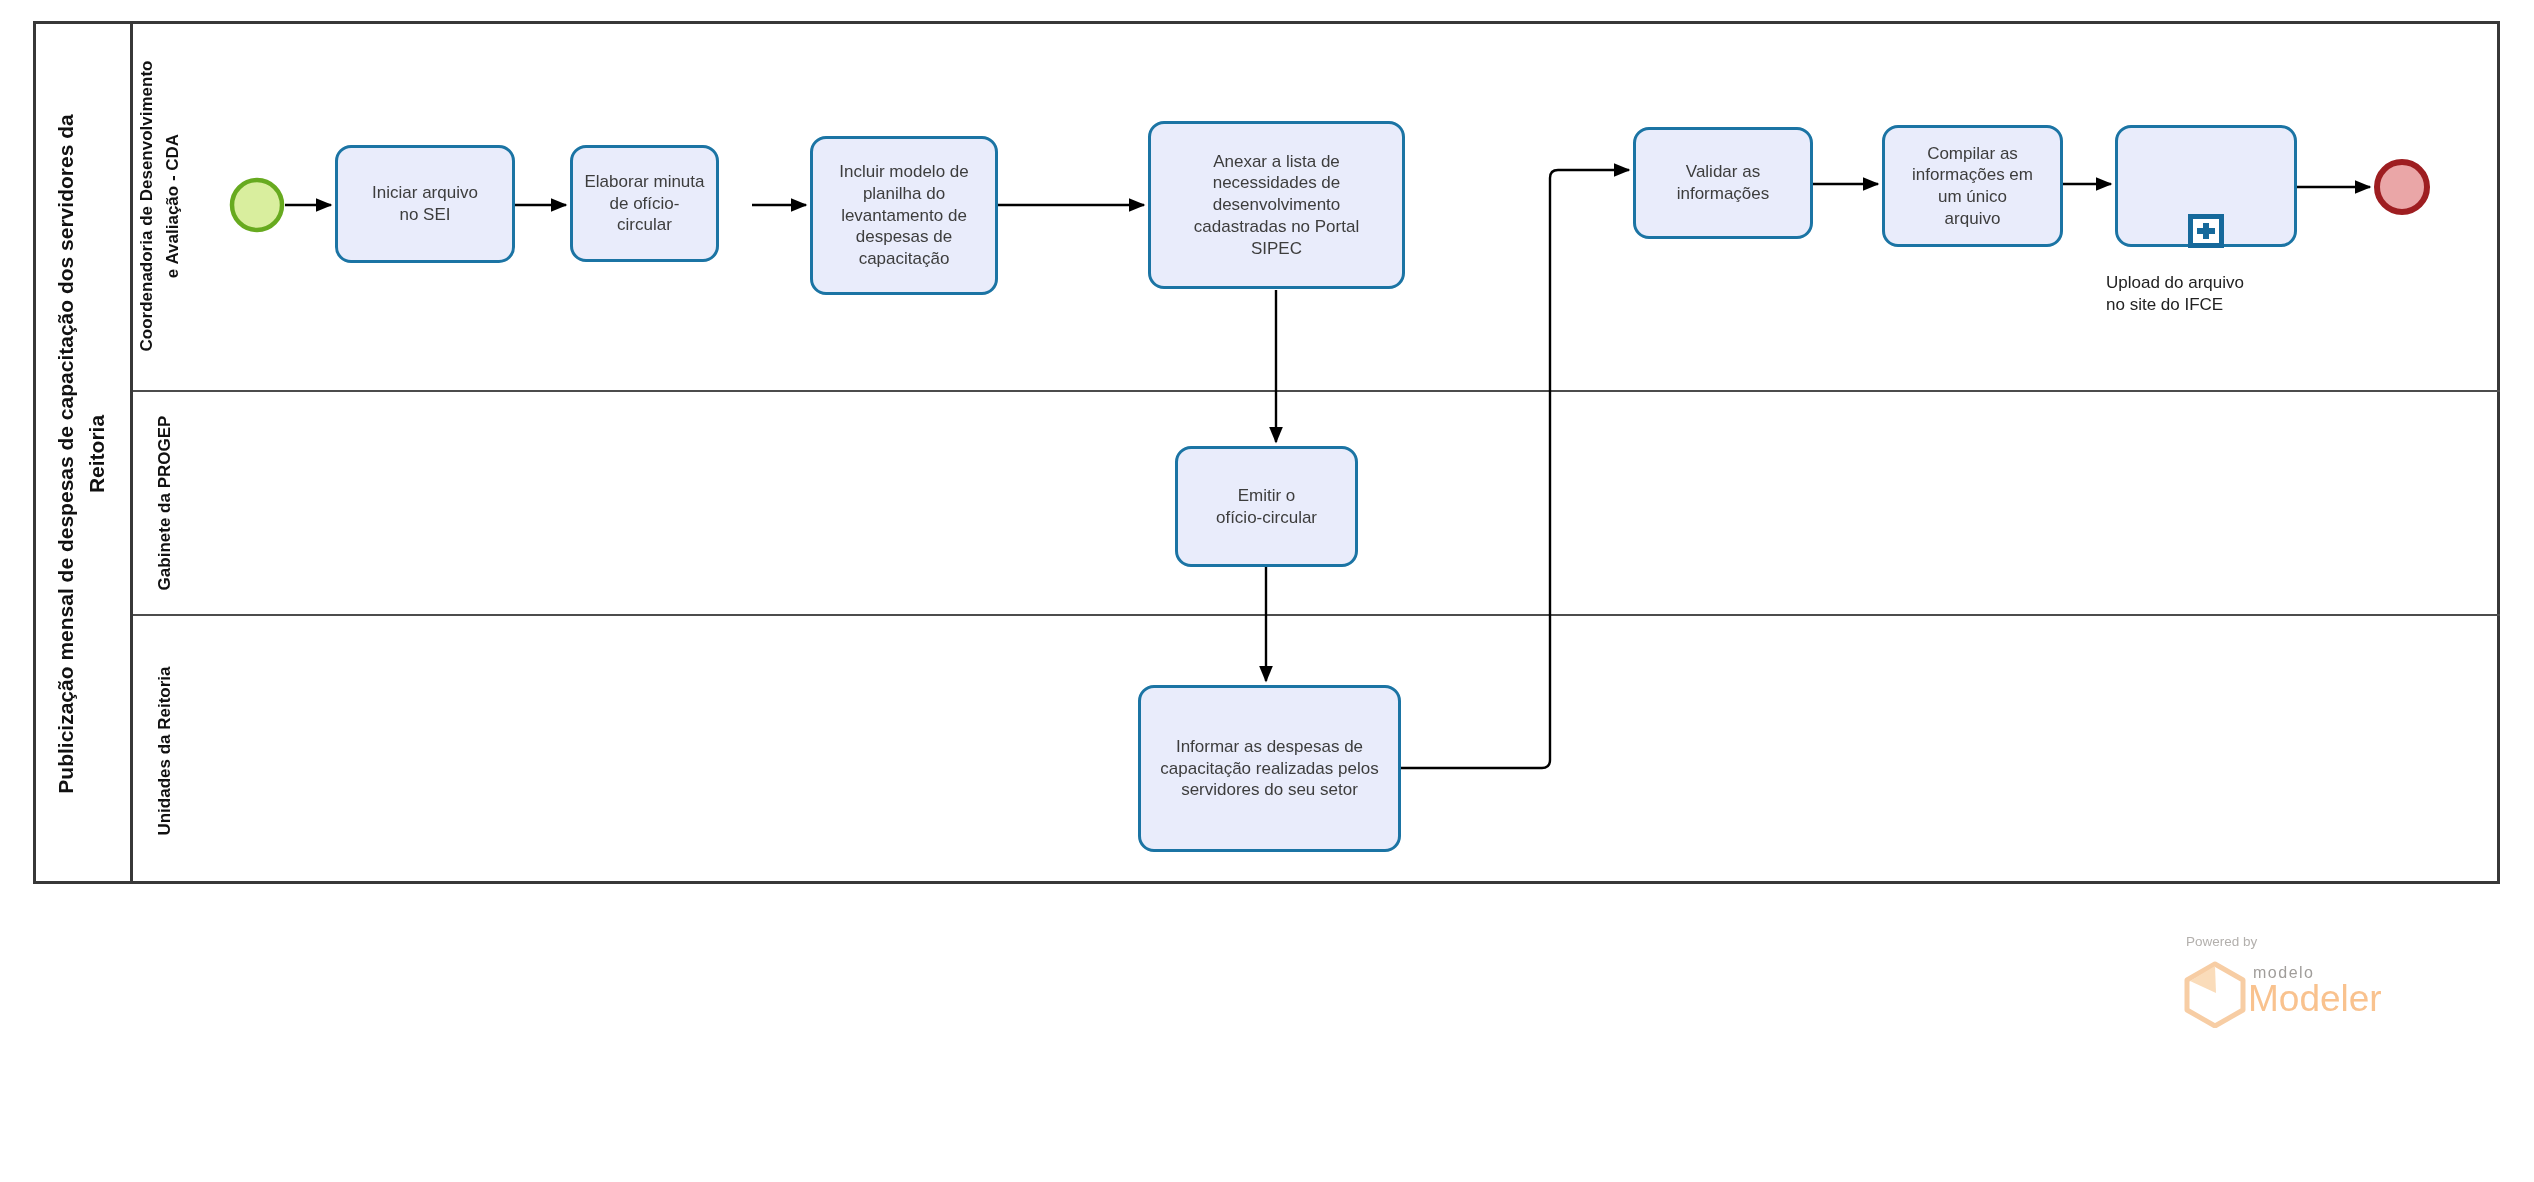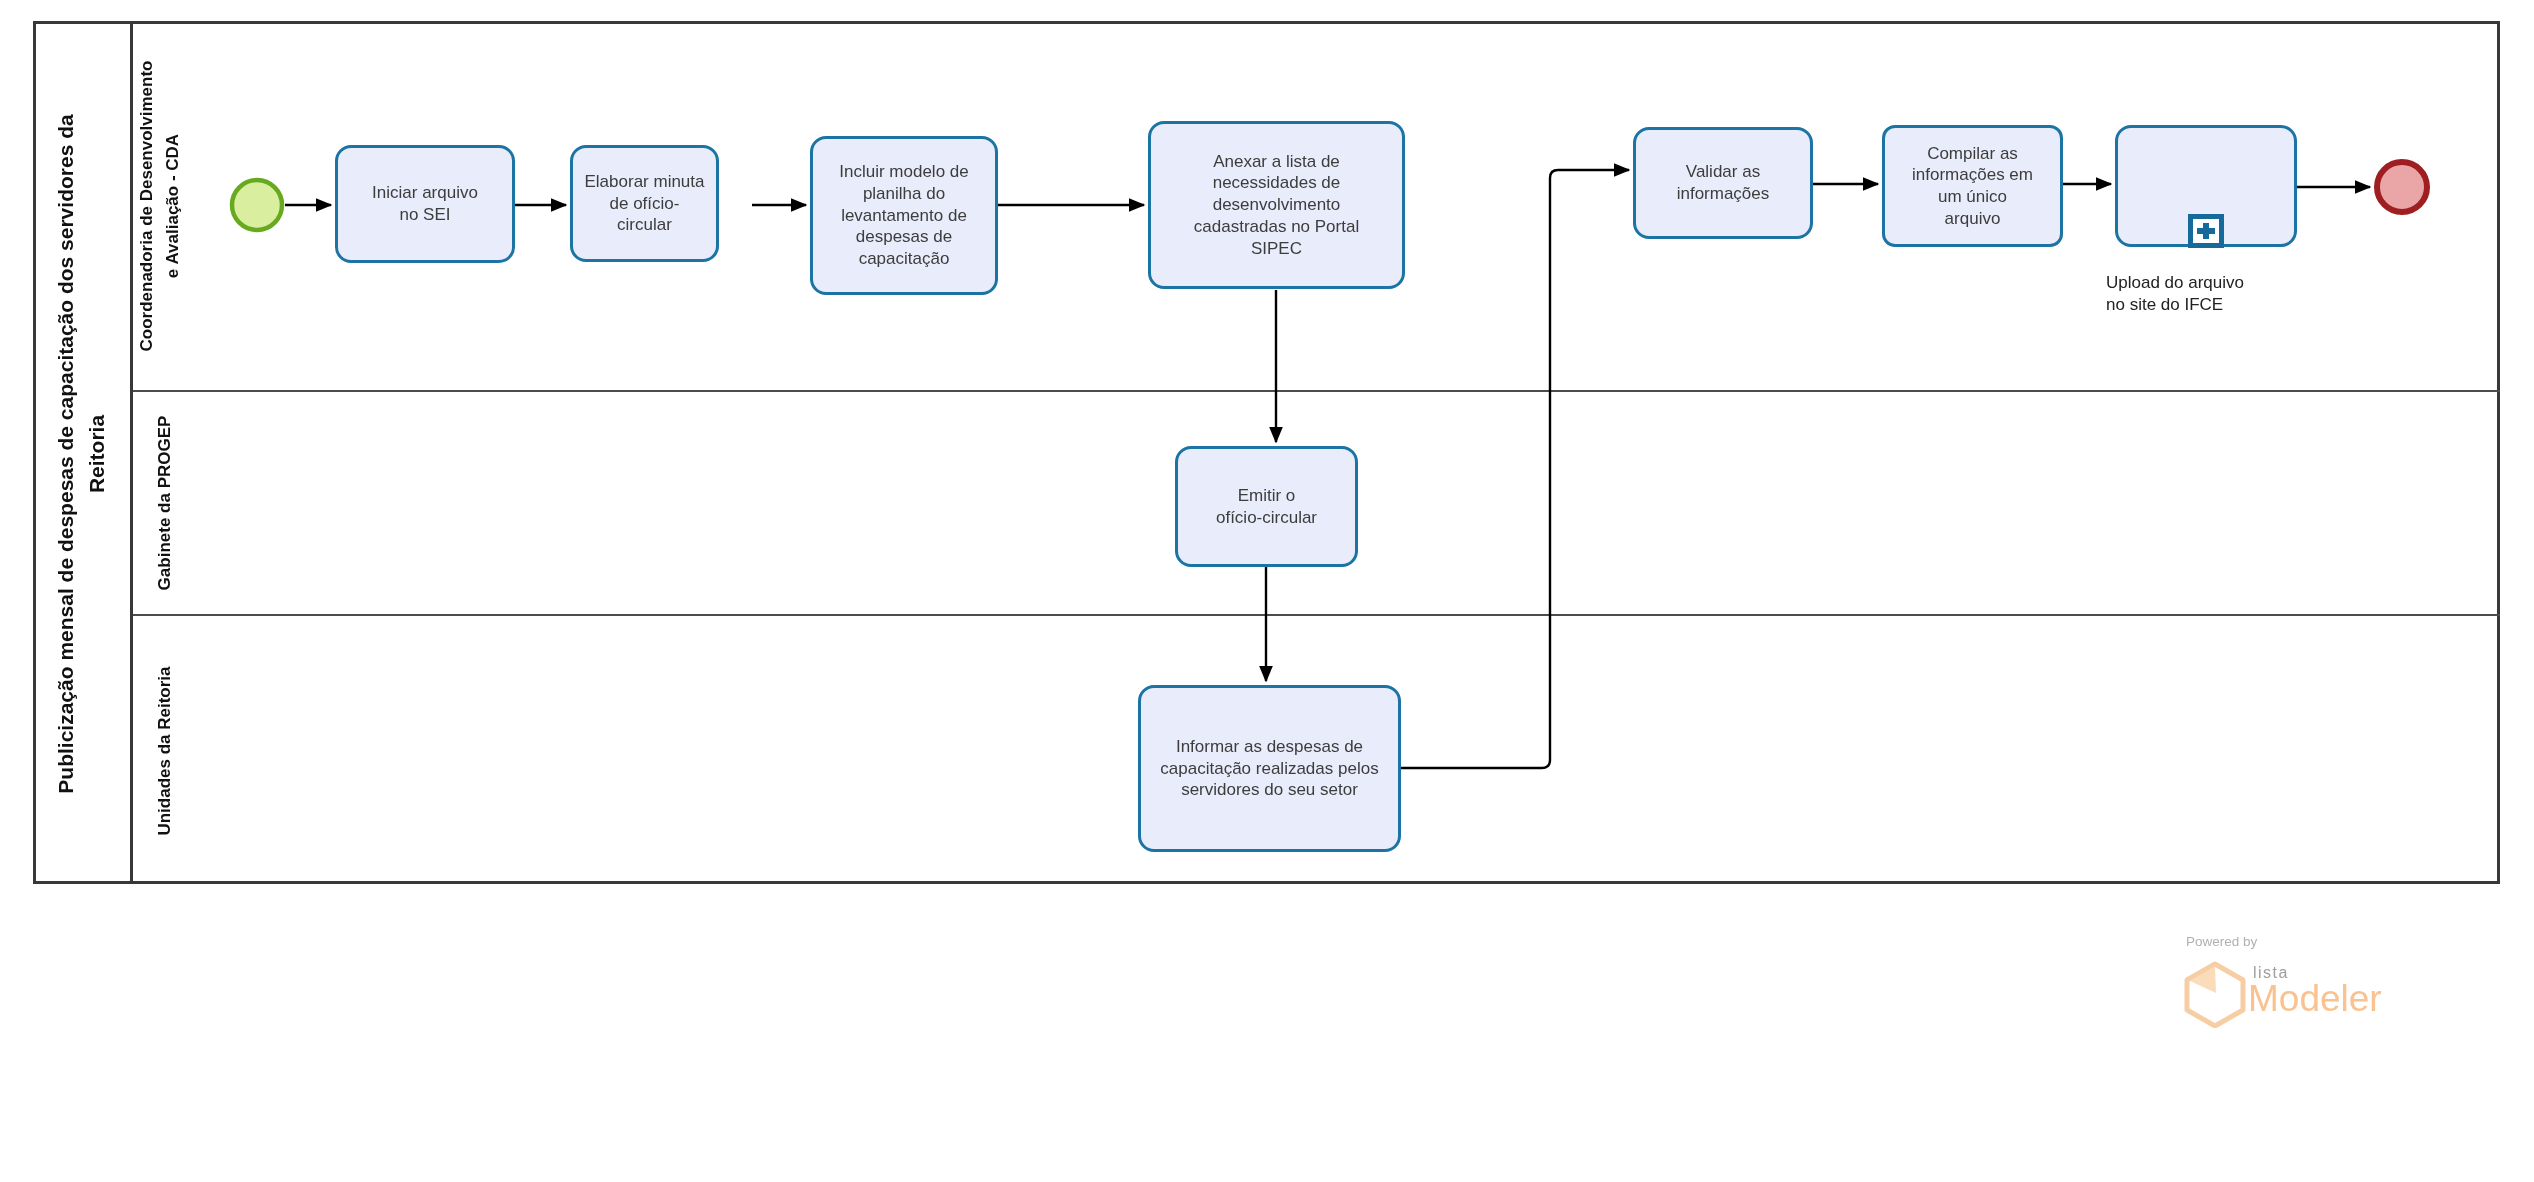--- a/index.html
+++ b/index.html
@@ -36,21 +36,21 @@
     color:#3d3d3d;font-size:17px;line-height:1.28;padding:4px 10px;
   }
   .task span{white-space:pre-line;}
   #t1{left:335px;top:145px;width:180px;height:118px;}
   #t2{left:570px;top:145px;width:149px;height:117px;}
   #t3{left:810px;top:136px;width:188px;height:159px;}
   #t4{left:1148px;top:121px;width:257px;height:168px;padding:8px 24px;}
   #t5{left:1175px;top:446px;width:183px;height:121px;}
   #t6{left:1138px;top:685px;width:263px;height:167px;padding:4px 6px;}
   #t7{left:1633px;top:127px;width:180px;height:112px;}
-  #t8{left:1882px;top:125px;width:181px;height:122px;border-radius:13px;}
+  #t8{left:1882px;top:125px;width:181px;height:122px;}
   #sub{left:2115px;top:125px;width:182px;height:122px;}
   .sub-marker{
     position:absolute;left:50%;bottom:-4px;transform:translateX(-50%);
     width:26px;height:24px;background:#ffffff;border:5px solid #16699b;
     display:flex;align-items:center;justify-content:center;
   }
   .plus{position:relative;width:18px;height:16px;}
   .plus::before{content:"";position:absolute;left:0;top:5px;width:18px;height:6px;background:#16699b;}
   .plus::after{content:"";position:absolute;left:6px;top:0;width:6px;height:16px;background:#16699b;}
   .node-label{
@@ -152,16 +152,16 @@
     </div>
   </div>
   <div class="node-label">Upload do arquivo
 no site do IFCE</div>
 
   <div class="powered-by">Powered by</div>
   <svg class="brand-icon" width="64" height="68" viewBox="0 0 64 68">
     <polygon points="32,4 60,20 60,50 32,66 4,50 4,20" fill="none" stroke="#f7cda4" stroke-width="5" stroke-linejoin="round"></polygon>
     <polygon points="7,21 32,6 33,33" fill="#fadcba"></polygon>
   </svg>
-  <div class="brand-bizagi">lista</div>
+  <div class="brand-bizagi">modelo</div>
   <div class="brand-modeler">Modeler</div>
 
 </div>
 
 </body></html>

